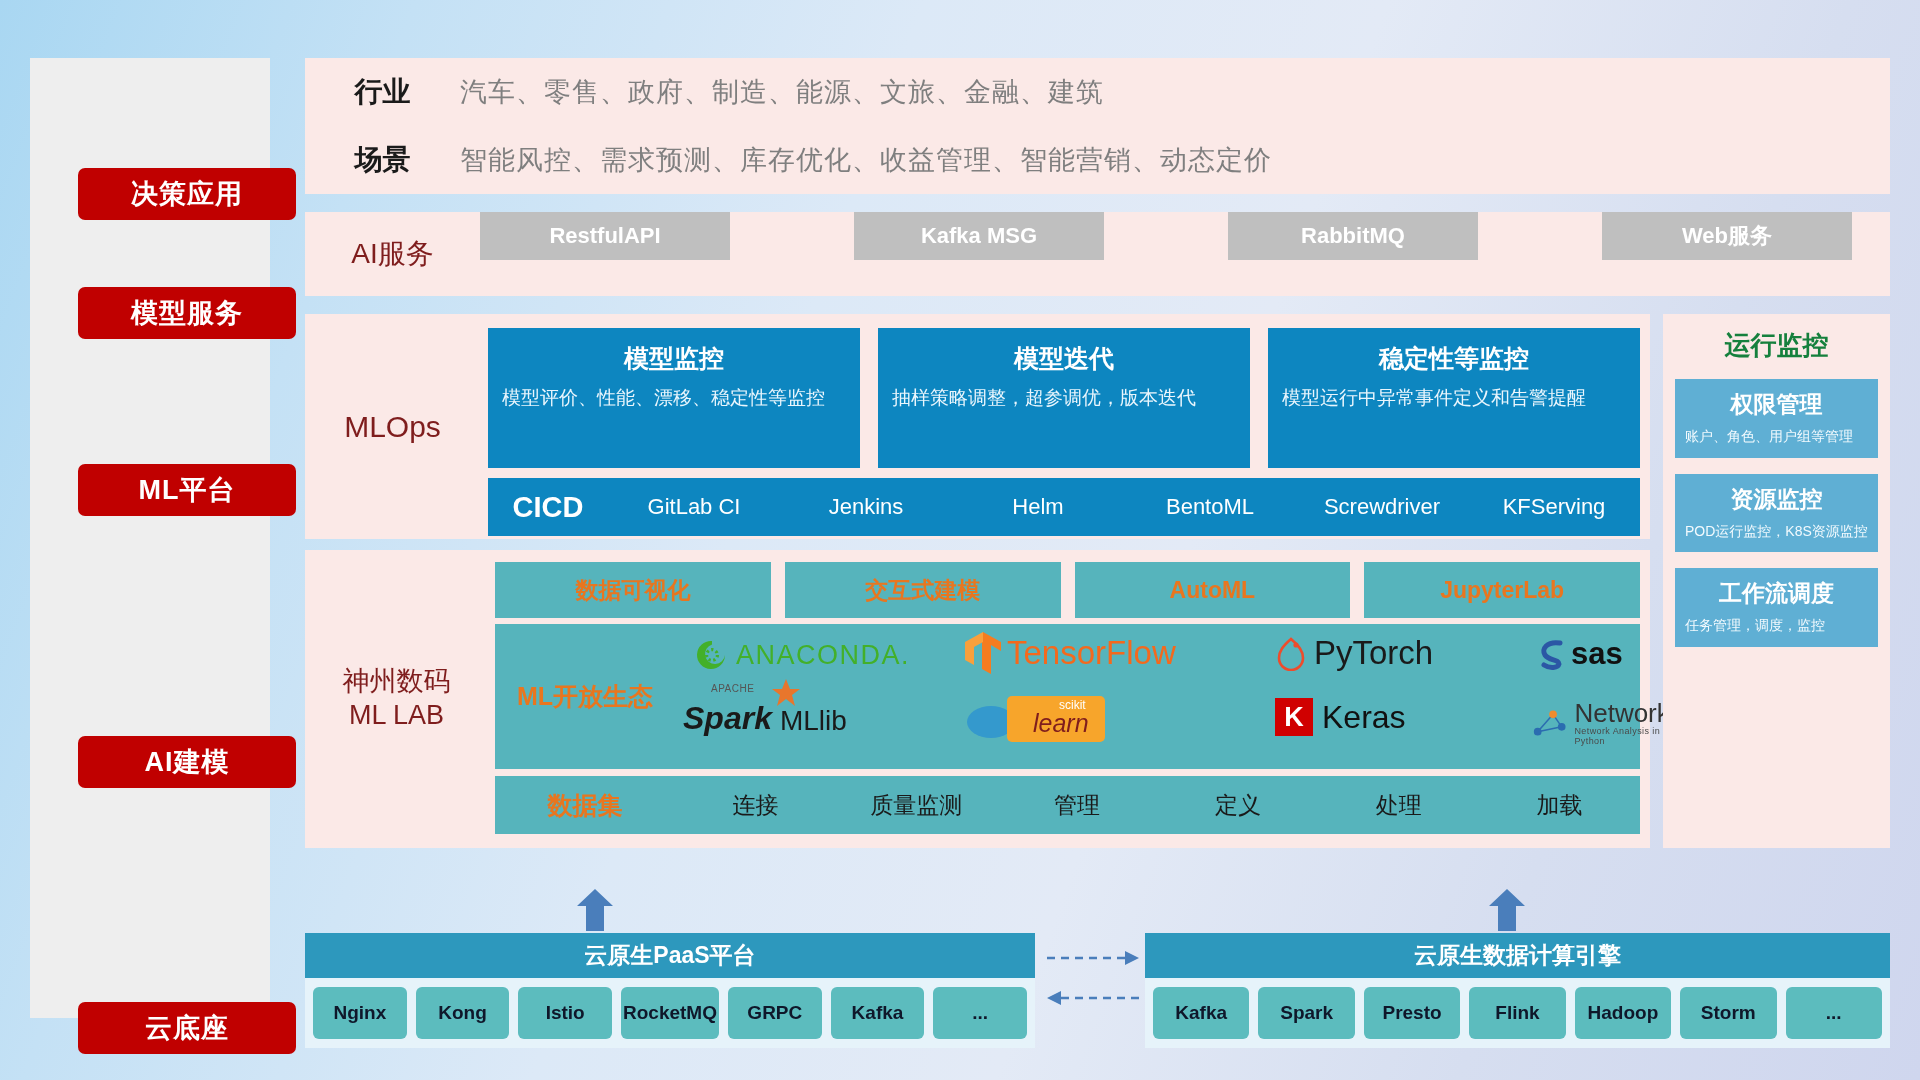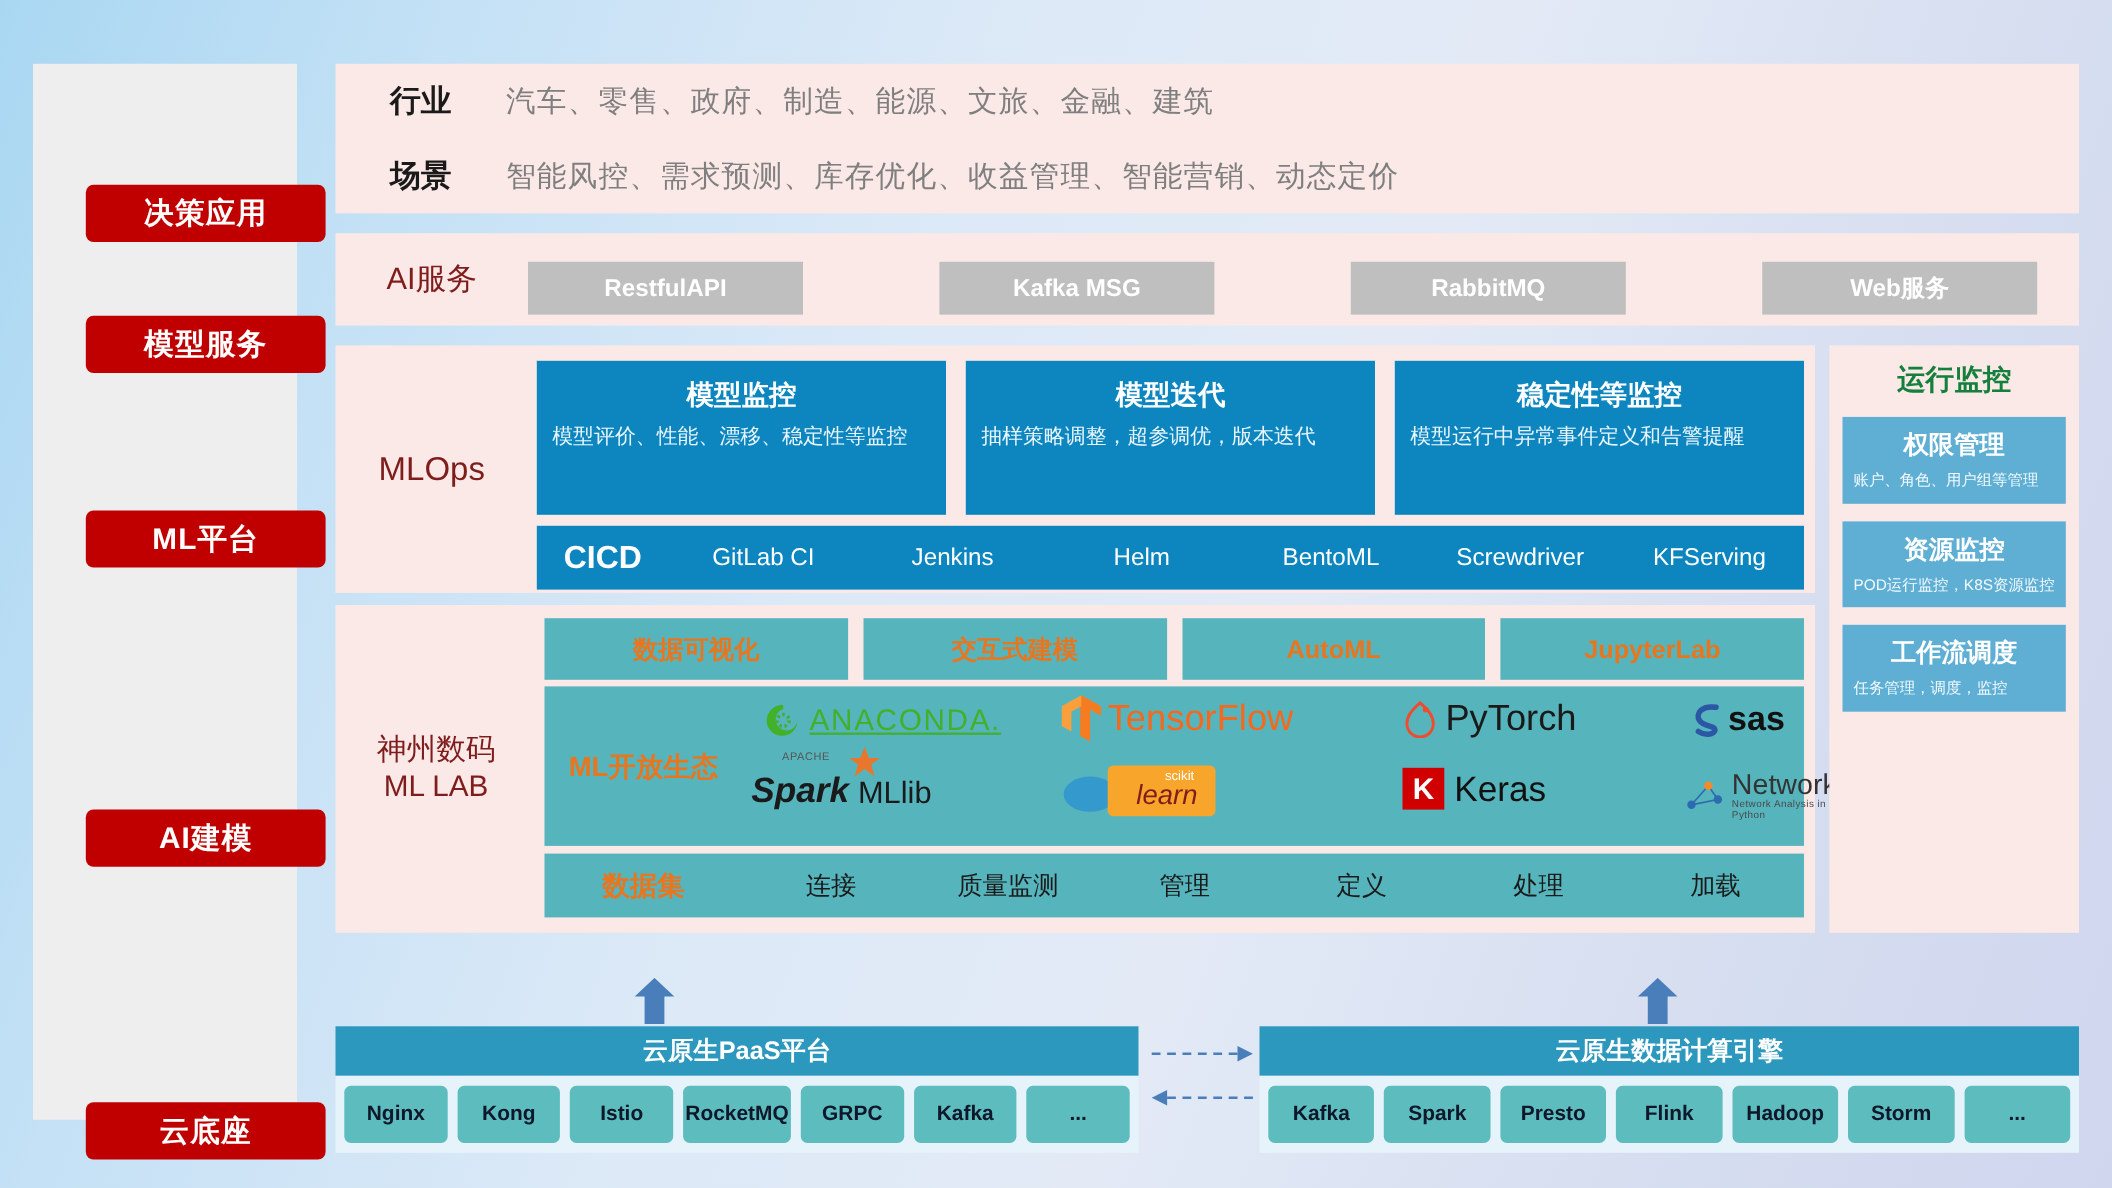--- a/index.html
+++ b/index.html
@@ -37,21 +37,21 @@
 
   
   #band-industry{top:58px;width:1585px;height:136px;}
   .ind-row{position:absolute;left:0;width:100%;height:50%;display:flex;align-items:center;}
   .ind-key{width:155px;text-align:center;font-size:28px;font-weight:bold;color:#1a1a1a;}
   .ind-val{font-size:27px;color:#7f7f7f;letter-spacing:1px;}
 
   
   #band-ai{top:212px;width:1585px;height:84px;}
   .ai-label{left:0;width:175px;top:0;height:84px;justify-content:center;font-size:28px;}
-  .ai-chips{position:absolute;left:175px;top:0;height:100px;right:10px;display:flex;align-items:center;gap:124px;}
+  .ai-chips{position:absolute;left:175px;top:0;height:100px;right:10px;display:flex;gap:124px;}
   .ai-chip{
     width:250px;height:48px;background:#bfbfbf;color:#fff;
     display:flex;align-items:center;justify-content:center;
     font-size:22px;font-weight:bold;
   }
 
   
   #band-mlops{top:314px;width:1345px;height:225px;}
   .mlops-label{left:0;width:175px;top:0;height:225px;justify-content:center;font-size:30px;}
   .mlops-cards{position:absolute;left:183px;top:14px;right:10px;height:140px;display:flex;gap:18px;}
@@ -185,21 +185,21 @@
 
       <div class="eco">
         <div class="eco-title">ML开放生态</div>
         <div class="eco-logos">
 
           <div style="position:absolute;left:20px;top:14px;display:flex;align-items:center;gap:7px;">
             <svg width="34" height="34" viewBox="0 0 34 34">
               <path d="M17 3 A14 14 0 1 0 30 17 A10 10 0 1 1 17 6.5 Z" fill="#43b02a"></path>
               <circle cx="17" cy="17" r="5.4" fill="none" stroke="#43b02a" stroke-width="3.2" stroke-dasharray="2.2 2.6"></circle>
             </svg>
-            <span style="color:#43b02a;font-size:27px;letter-spacing:1.5px;text-decoration:underline;">ANACONDA.</span>
+            <span style="color:#43b02a;font-size:27px;letter-spacing:1.5px;">ANACONDA.</span>
           </div>
 
           <div style="position:absolute;left:290px;top:8px;display:flex;align-items:center;gap:6px;">
             <svg width="36" height="42" viewBox="0 0 36 42">
               <polygon points="18,0 36,10 36,19 26,13 26,42 17,37 17,8" fill="#f57c20"></polygon>
               <polygon points="18,0 0,10 0,28 9,33 9,15 18,10" fill="#f9a03c"></polygon>
             </svg>
             <span style="color:#f4691d;font-size:33px;">TensorFlow</span>
           </div>
 

